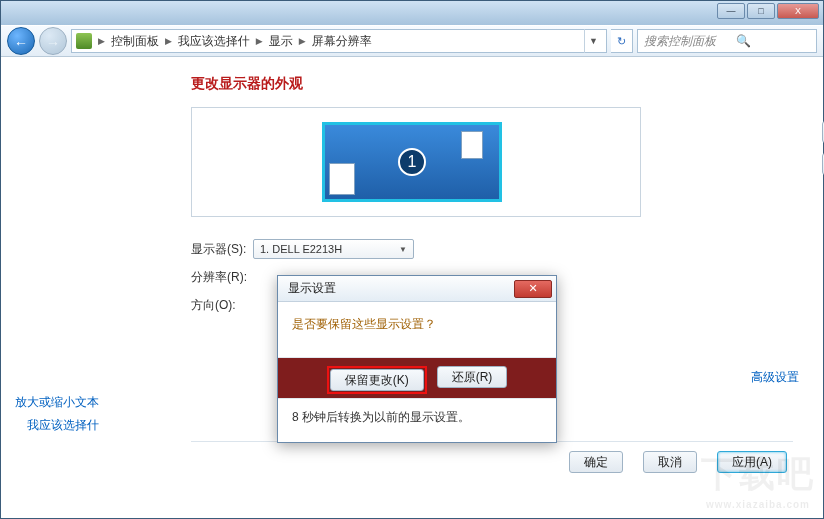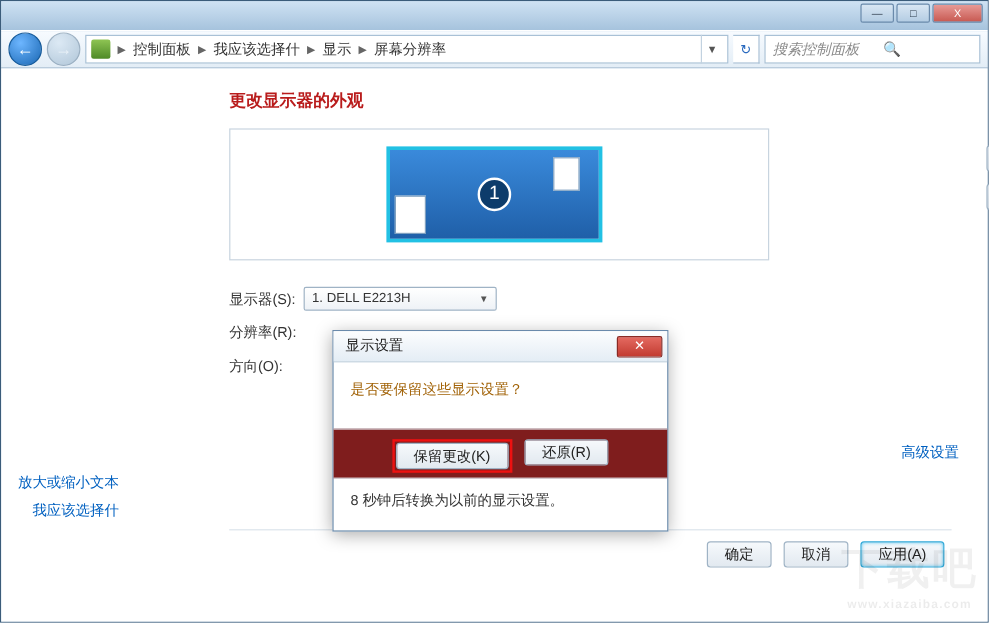--- a/index.html
+++ b/index.html
@@ -42,21 +42,21 @@
   .form-row { display:flex; align-items:center; height:28px; }
   .form-row .lbl { width:62px; }
   .select { width: 161px; height:20px; background:linear-gradient(#fff,#eef2f6); border:1px solid #9fb3c5; border-radius:2px; display:flex; align-items:center; padding:0 6px; justify-content:space-between; font-size:11px;}
   .select .arr { font-size:8px; color:#555;}
 
   .side-links { position:absolute; left:14px; top:334px; font-size:12px; color:#0060c0; line-height:1.9;}
   .side-links div { text-decoration: none; text-align: right; }
 
   .adv-link { position:absolute; right:24px; top:312px; font-size:12px; color:#0060c0;}
 
-  .bottom-btns { position:absolute; right:36px; top:394px; display:flex; gap:10px;}
+  .bottom-btns { position:absolute; right:36px; top:394px; display:flex; gap:20px;}
   .bottom-btns .btn.highlight { border-color:#2fa8d8; box-shadow:0 0 3px #4fc1ec inset;}
 
   .hr { position:absolute; left:190px; right:30px; top:384px; height:1px; background:#dbe4ec;}
 
   
   .overlay-dialog { position:absolute; left:276px; top:218px; width:280px; background:#fff; border:1px solid #6a8aab; box-shadow:0 3px 14px rgba(0,0,0,.35); }
   .dlg-title { height:26px; background:linear-gradient(#fcfdfe,#e4edf5); border-bottom:1px solid #c3d1de; display:flex; align-items:center; justify-content:space-between; padding:0 4px 0 10px; font-size:12px; color:#222;}
   .dlg-close { width:38px; height:18px; background:linear-gradient(#e46a61,#c23b31); border:1px solid #8a2a24; border-radius:2px; color:#fff; display:flex; align-items:center; justify-content:center; font-size:11px;}
   .dlg-body { padding:14px 14px 10px; font-size:12px; color:#a16207;}
   .dlg-btn-row { display:flex; justify-content:center; gap:10px; padding:8px 14px 4px; border-top:1px solid #e2e8ee; border-bottom:1px solid #e2e8ee; margin-top:14px; background:#7f1d1d;}

